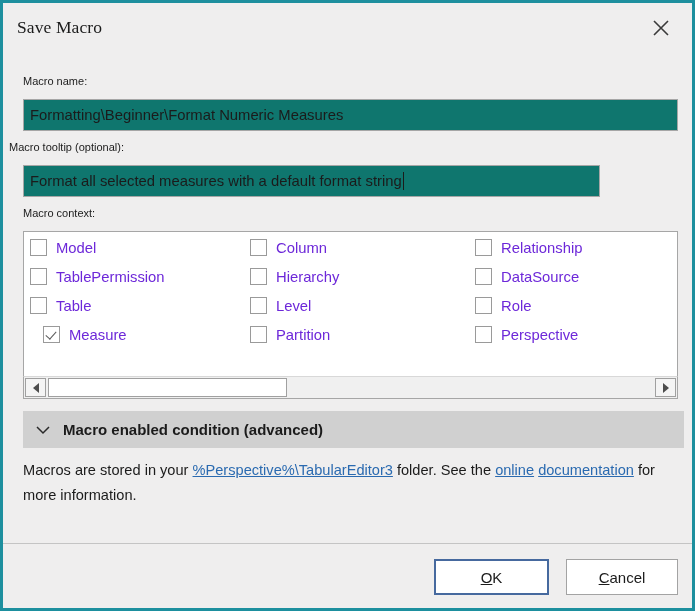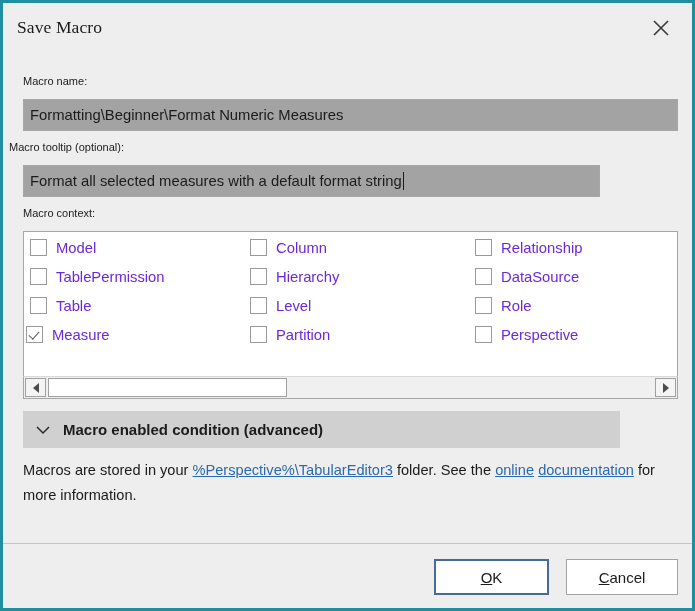--- a/index.html
+++ b/index.html
@@ -56,21 +56,21 @@
     position: absolute;
     font-size: 11px;
     color: #1b1b1b;
     white-space: nowrap;
   }
 
   
   .textbox {
     position: absolute;
     box-sizing: border-box;
-    background: #a3a3a3;
+    background: #0f766e;
     border: 1px solid #a6a6a6;
     font-size: 14.8px;
     color: #1b1b1b;
     padding: 0 6px;
     display: flex;
     align-items: center;
     overflow: hidden;
     white-space: nowrap;
   }
   .textbox .val { white-space: pre; }
@@ -172,21 +172,21 @@
     background: #ffffff;
     border: 1px solid #a0a0a0;
     cursor: default;
   }
 
   
   .adv-band {
     position: absolute;
     left: 20px;
     top: 408px;
-    width: 597px;
+    width: 661px;
     height: 37px;
     background: #d0d0d0;
     display: flex;
     align-items: center;
     cursor: default;
   }
   .adv-chev {
     margin-left: 12px;
     margin-right: 12px;
     display: flex;
@@ -285,21 +285,21 @@
         <span class="cb-label">Model</span>
       </div>
       <div class="cb-row" style="left: 6px; top: 36px;">
         <span class="cb-box"></span>
         <span class="cb-label">TablePermission</span>
       </div>
       <div class="cb-row" style="left: 6px; top: 65px;">
         <span class="cb-box"></span>
         <span class="cb-label">Table</span>
       </div>
-      <div class="cb-row" style="left: 2px; top: 94px;">
+      <div class="cb-row" style="left: 19px; top: 94px;">
         <span class="cb-box checked"></span>
         <span class="cb-label">Measure</span>
       </div>
       <div class="cb-row" style="left: 226px; top: 7px;">
         <span class="cb-box"></span>
         <span class="cb-label">Column</span>
       </div>
       <div class="cb-row" style="left: 226px; top: 36px;">
         <span class="cb-box"></span>
         <span class="cb-label">Hierarchy</span>

